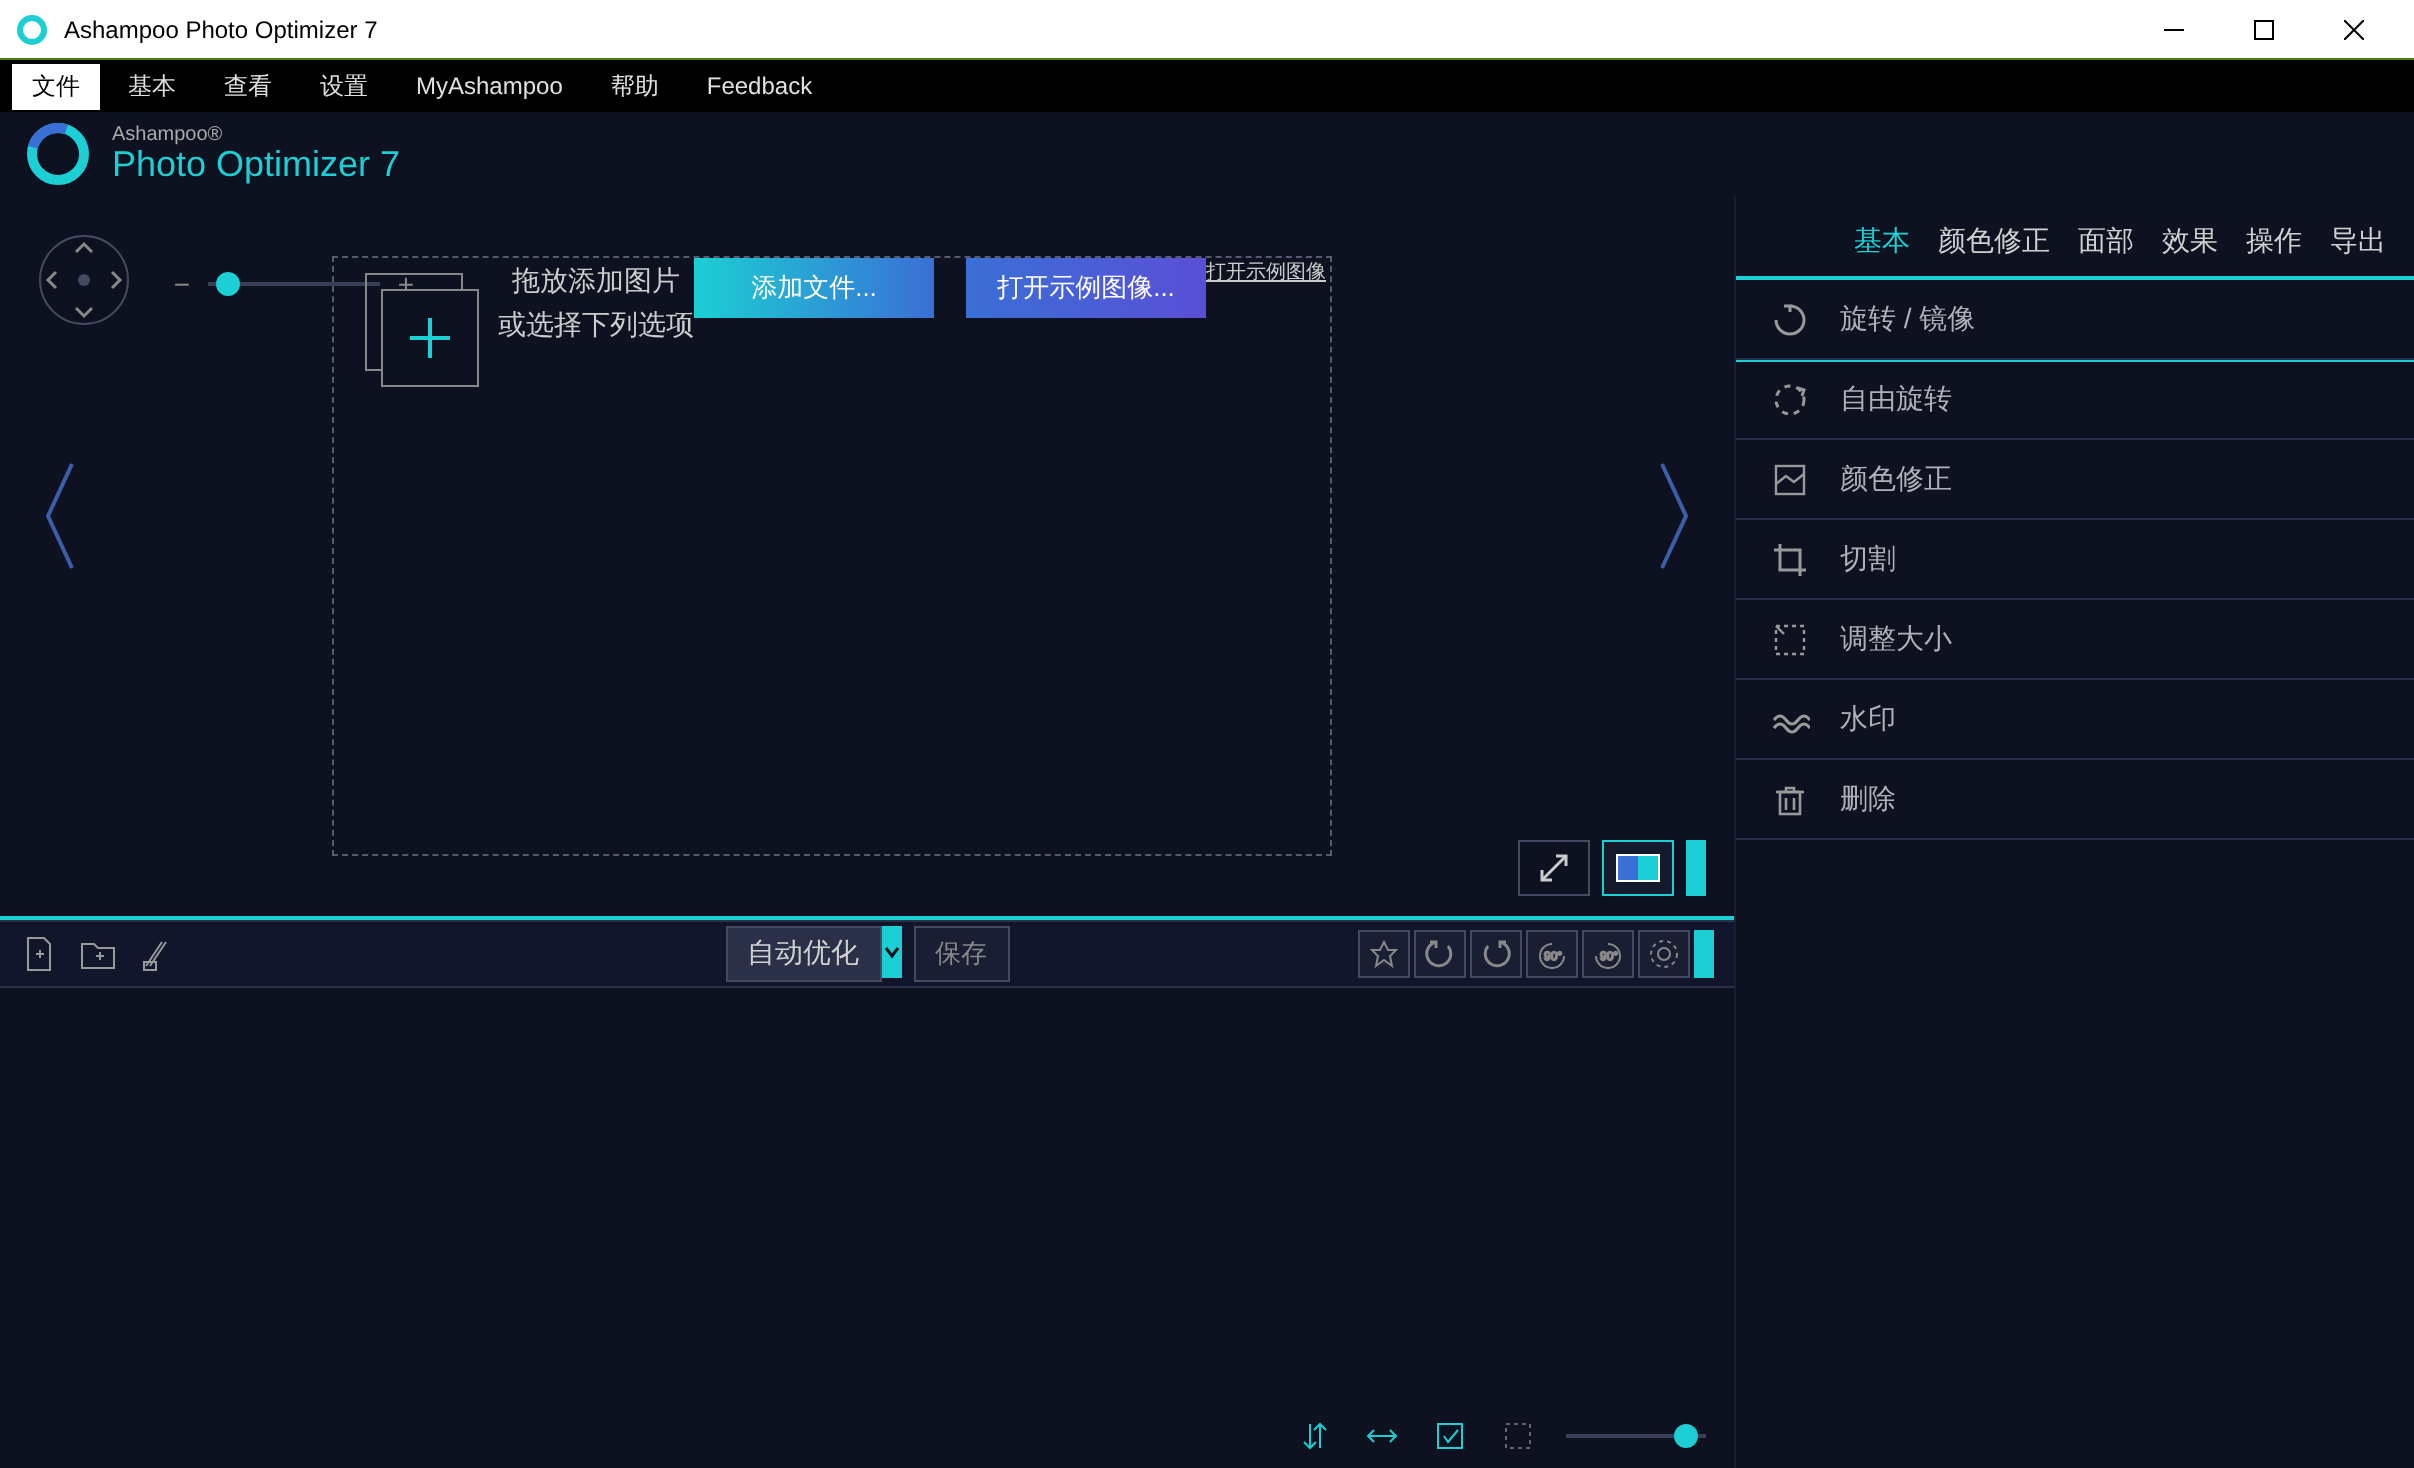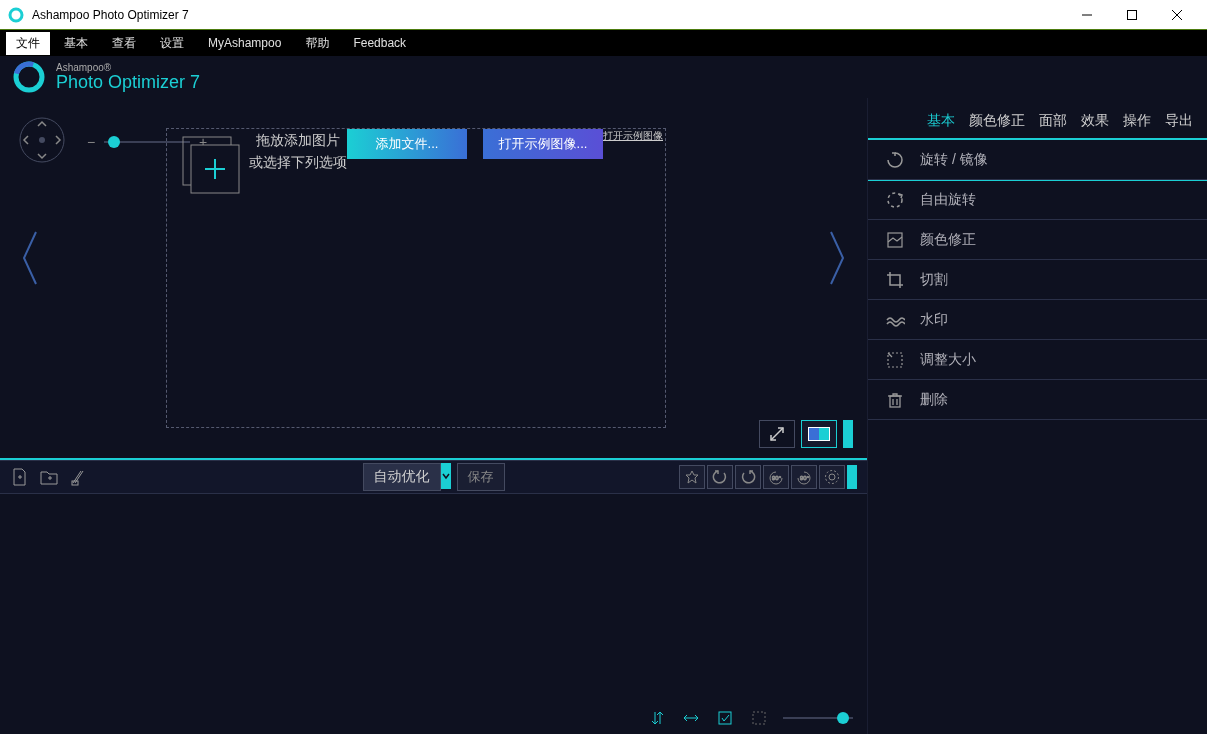--- a/index.html
+++ b/index.html
@@ -346,35 +346,35 @@
         <div class="ritem">
           <span class="ritem-icon">
               <svg width="20" height="20" fill="none" stroke="#999" stroke-width="1.5">
                 <path d="M5 2 v13 h13 M2 5 h13 v13"></path>
               </svg>
             </span>
           <span>切割</span>
         </div>
         <div class="ritem">
           <span class="ritem-icon">
+              <svg width="20" height="20" fill="none" stroke="#999" stroke-width="1.2">
+                <rect x="3" y="3" width="14" height="14" stroke-dasharray="2 2"></rect>
+                <polyline points="7,7 3,3 M13,13 17,17"></polyline>
+              </svg>
+            </span>
+          <span>调整大小</span>
+        </div>
+        <div class="ritem">
+          <span class="ritem-icon">
               <svg width="20" height="20" fill="none" stroke="#999" stroke-width="1.5">
                 <path d="M2 10 q3 -4 6 0 t6 0 t6 0"></path>
                 <path d="M2 14 q3 -4 6 0 t6 0 t6 0"></path>
               </svg>
             </span>
           <span>水印</span>
-        </div>
-        <div class="ritem">
-          <span class="ritem-icon">
-              <svg width="20" height="20" fill="none" stroke="#999" stroke-width="1.2">
-                <rect x="3" y="3" width="14" height="14" stroke-dasharray="2 2"></rect>
-                <polyline points="7,7 3,3 M13,13 17,17"></polyline>
-              </svg>
-            </span>
-          <span>调整大小</span>
         </div>
         <div class="ritem">
           <span class="ritem-icon">
               <svg width="20" height="20" fill="none" stroke="#999" stroke-width="1.3">
                 <rect x="5" y="6" width="10" height="11"></rect>
                 <line x1="3" y1="6" x2="17" y2="6"></line>
                 <line x1="8" y1="9" x2="8" y2="15"></line>
                 <line x1="12" y1="9" x2="12" y2="15"></line>
                 <path d="M8 6 v-2 h4 v2"></path>
               </svg>

